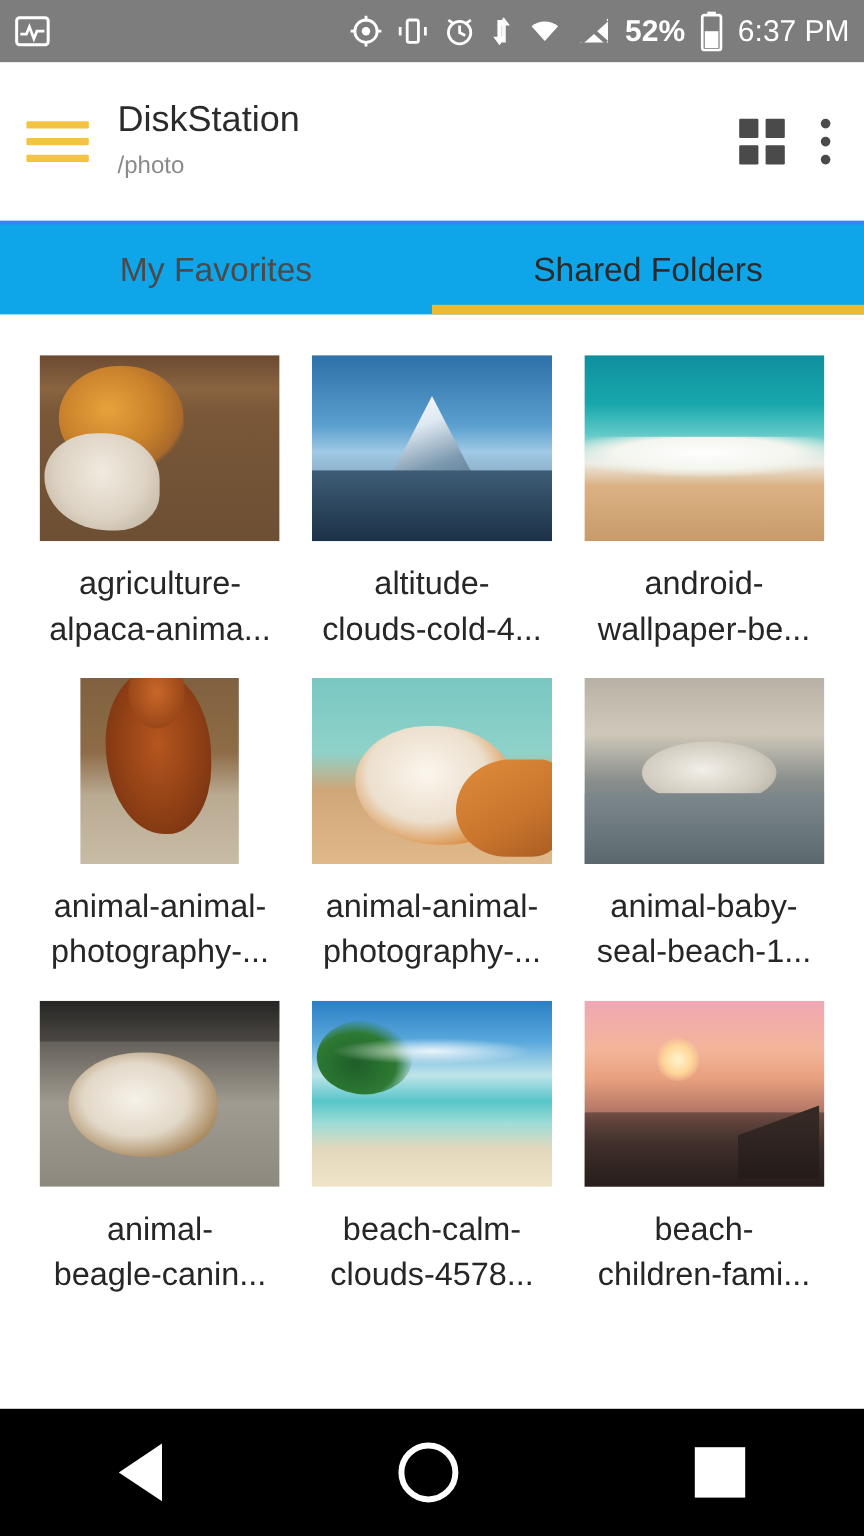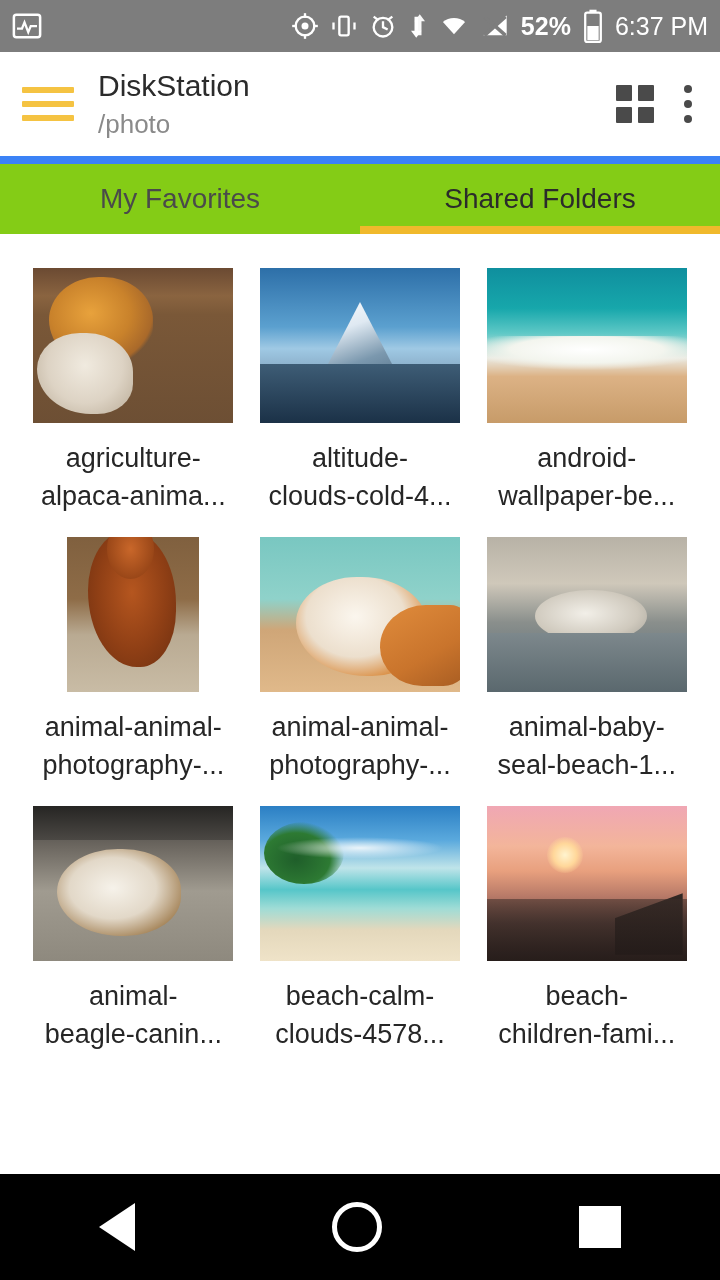--- a/index.html
+++ b/index.html
@@ -20,48 +20,48 @@
     color: #ffffff;
   }
   .statusbar .left { display: flex; align-items: center; gap: 6px; }
   .statusbar .right { margin-left: auto; display: flex; align-items: center; gap: 11px; }
   .sb-icon { display: inline-flex; align-items: center; justify-content: center; }
   .sb-batt-text { font-size: 25px; font-weight: bold; letter-spacing: 0px; }
   .sb-clock { font-size: 25px; font-weight: normal; }
 
   
   .appbar {
-    height: 104px;
+    height: 132px;
     background: #ffffff;
     display: flex;
     align-items: center;
     padding: 12px 22px;
     position: relative;
   }
   .hamburger {
     width: 52px; height: 34px;
     display: flex; flex-direction: column; justify-content: space-between;
     margin-right: 24px;
   }
   .hamburger span { display: block; height: 6px; background: #f5c342; border-radius: 1px; }
   .titlewrap { display: flex; flex-direction: column; justify-content: center; }
   .title { font-size: 30px; color: #2b2b2b; line-height: 38px; }
-  .subtitle { font-size: 26px; color: #8a8a8a; line-height: 34px; margin-top: 2px; }
+  .subtitle { font-size: 20px; color: #8a8a8a; line-height: 34px; margin-top: 2px; }
   .appbar .actions { margin-left: auto; display: flex; align-items: center; gap: 30px; padding-right: 6px; }
   .grid-icon { width: 38px; height: 38px; display: grid; grid-template-columns: 1fr 1fr; grid-template-rows: 1fr 1fr; gap: 6px; }
   .grid-icon i { background: #4a4a4a; display: block; border-radius: 1px; }
   .kebab { width: 8px; display: flex; flex-direction: column; align-items: center; gap: 7px; }
   .kebab i { width: 8px; height: 8px; border-radius: 50%; background: #4a4a4a; display: block; }
 
   
   .tabs {
     height: 78px;
-    background: #84cc16;
+    background: #0ea5e9;
     display: flex;
-    border-top: 8px solid #3b82f6;
+    border-top: 3px solid #3b82f6;
     position: relative;
   }
   .tab {
     flex: 1;
     display: flex; align-items: center; justify-content: center;
     font-size: 28px;
     color: #4a4a4a;
     position: relative;
   }
   .tab.active { color: #2b2b2b; font-weight: normal; }

